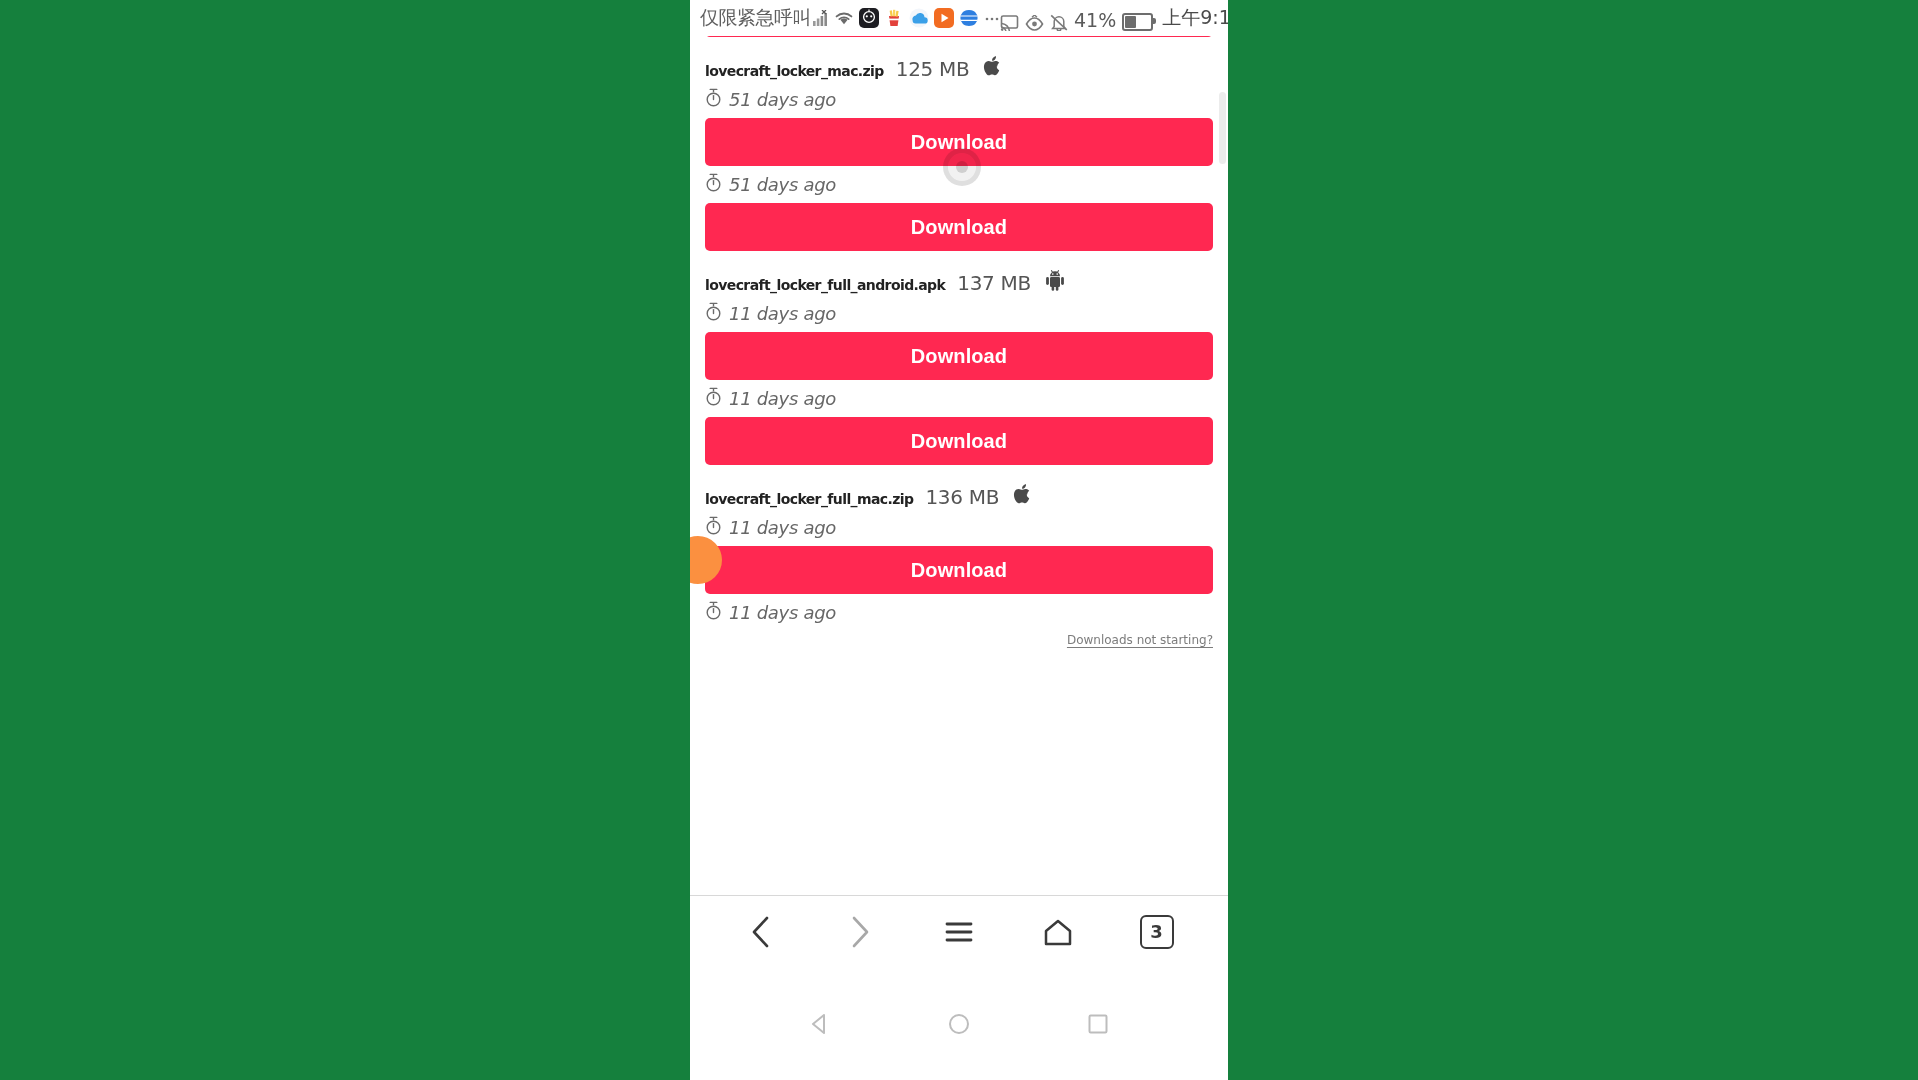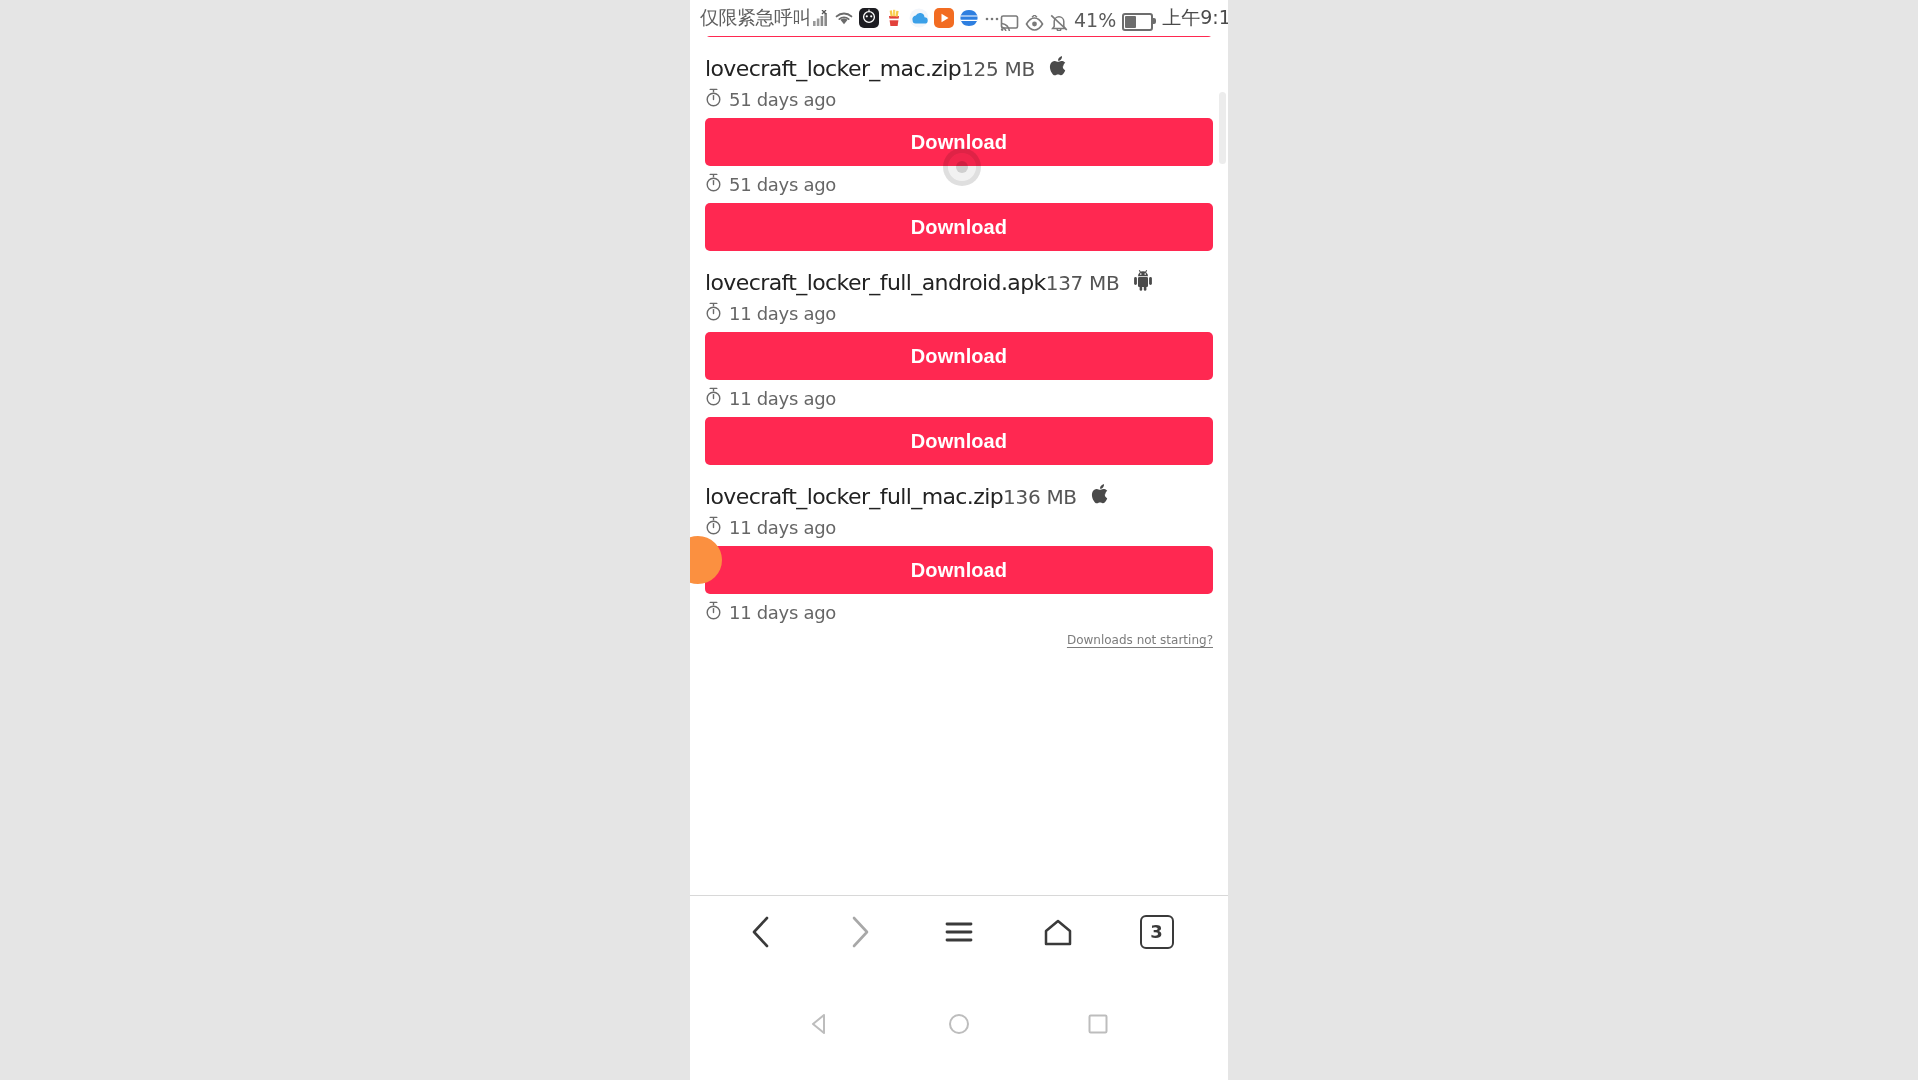--- a/index.html
+++ b/index.html
@@ -8,21 +8,21 @@
     background: #000000;
     width: 1918px;
     height: 1080px;
     overflow: hidden;
     font-family: "Liberation Sans", "DejaVu Sans", sans-serif;
   }
   #screen {
     position: relative;
     width: 1918px;
     height: 1080px;
-    background: #e5e5e5;
+    background: #15803d;
   }
   
   #phone {
     position: absolute;
     left: 690px;
     top: 0;
     width: 538px;
     height: 1080px;
     background: #ffffff;
     overflow: hidden;
@@ -130,48 +130,50 @@
     margin-top: 7px;
     letter-spacing: 0.1px;
   }
   .file-row {
     display: flex;
     align-items: baseline;
     margin-top: 15px;
     white-space: nowrap;
   }
   .file-name {
-    font-size: 22px;
-    font-weight: normal;
+    font-size: 14px;
+    font-weight: bold;
     color: #222222;
     font-family: "DejaVu Sans", sans-serif;
     letter-spacing: -0.6px;
   }
   .file-size {
     font-size: 20px;
     color: #555555;
     font-family: "DejaVu Sans", sans-serif;
+    margin-left: 12px;
     letter-spacing: -0.3px;
   }
   .plat-ico {
     margin-left: 12px;
     display: inline-flex;
     align-items: center;
     position: relative;
     top: 2px;
   }
   .date-row {
     display: flex;
     align-items: center;
     gap: 7px;
     margin-top: 7px;
     color: #666666;
     font-size: 18px;
     font-family: "DejaVu Sans", sans-serif;
     letter-spacing: -0.3px;
+    font-style: italic;
   }
   .footer-note {
     text-align: right;
     padding: 9px 15px 10px 0;
     color: #7c7c7c;
     font-size: 12px;
     font-family: "DejaVu Sans", sans-serif;
     text-decoration: underline;
     text-underline-offset: 3px;
     margin-left: 20px;

